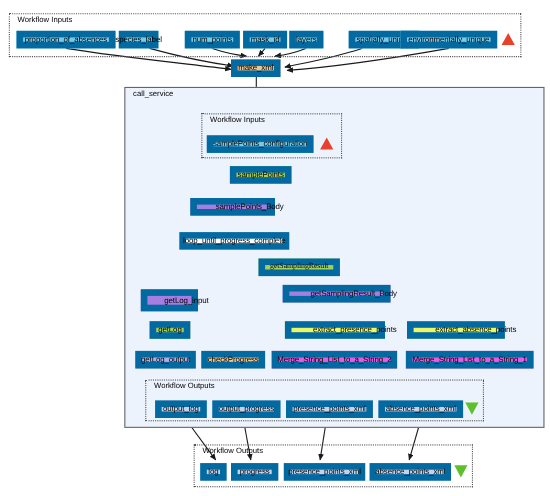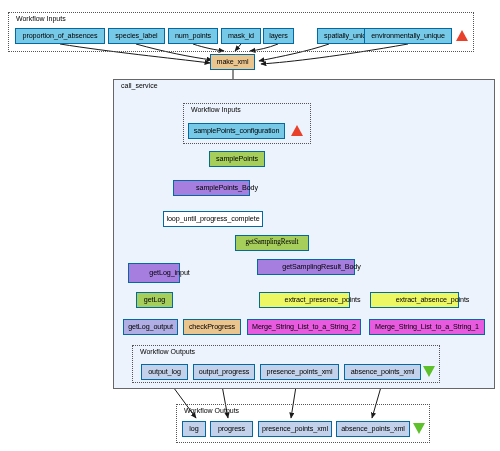--- a/index.html
+++ b/index.html
@@ -19,21 +19,21 @@
   }
   svg#edges {
     position: absolute;
     left: 0; top: 0;
     width: 500px; height: 451px;
     pointer-events: none;
   }
   .node {
     position: absolute;
     box-sizing: border-box;
-    border: 1px solid #0369a1;
+    border: 6px solid #0369a1;
     font-size: 7.2px;
     line-height: 1;
     display: flex;
     align-items: center;
     justify-content: center;
     text-align: center;
     color: #000000;
     white-space: nowrap;
     z-index: 5;
     letter-spacing: -0.1px;
@@ -162,21 +162,21 @@
       <circle cx="263" cy="230" r="3"></circle>
     </g>
     <g stroke="#9a9a9a" stroke-width="1" fill="none">
       <path d="M190,229 L214,224"></path>
       <path d="M260,229 L236,224"></path>
     </g>
   </svg>
 
   <div id="nodes">
       <div class="node n-input" style="left: 15px; top: 28px; width: 90px; height: 16px;">proportion_of_absences</div>
-      <div class="node n-input" style="left: 108px; top: 28px; width: 57px; height: 16px;">species_label</div>
+      <div class="node n-input" style="left: 108px; top: 28px; width: 36px; height: 16px;">species_label</div>
       <div class="node n-input" style="left: 168px; top: 28px; width: 50px; height: 16px;">num_points</div>
       <div class="node n-input" style="left: 221px; top: 28px; width: 40px; height: 16px;">mask_id</div>
       <div class="node n-input" style="left: 263px; top: 28px; width: 31px; height: 16px;">layers</div>
       <div class="node n-input" style="left: 297px; top: 28px; width: 64px; height: 16px; margin-left: 20px;">spatially_unique</div>
       <div class="node n-input" style="left: 364px; top: 28px; width: 88px; height: 16px;">environmentally_unique</div>
       <div class="node n-tan" style="left: 210px; top: 54px; width: 45px; height: 16px;">make_xml</div>
       <div class="node n-input" style="left: 188px; top: 123px; width: 97px; height: 16px;">samplePoints_configuration</div>
       <div class="node n-green" style="left: 209px; top: 151px; width: 56px; height: 16px;">samplePoints</div>
       <div class="node n-purple" style="left: 173px; top: 180px; width: 77px; height: 16px;">samplePoints_Body</div>
       <div class="node n-white" style="left: 163px; top: 211px; width: 100px; height: 16px;">loop_until_progress_complete</div>

